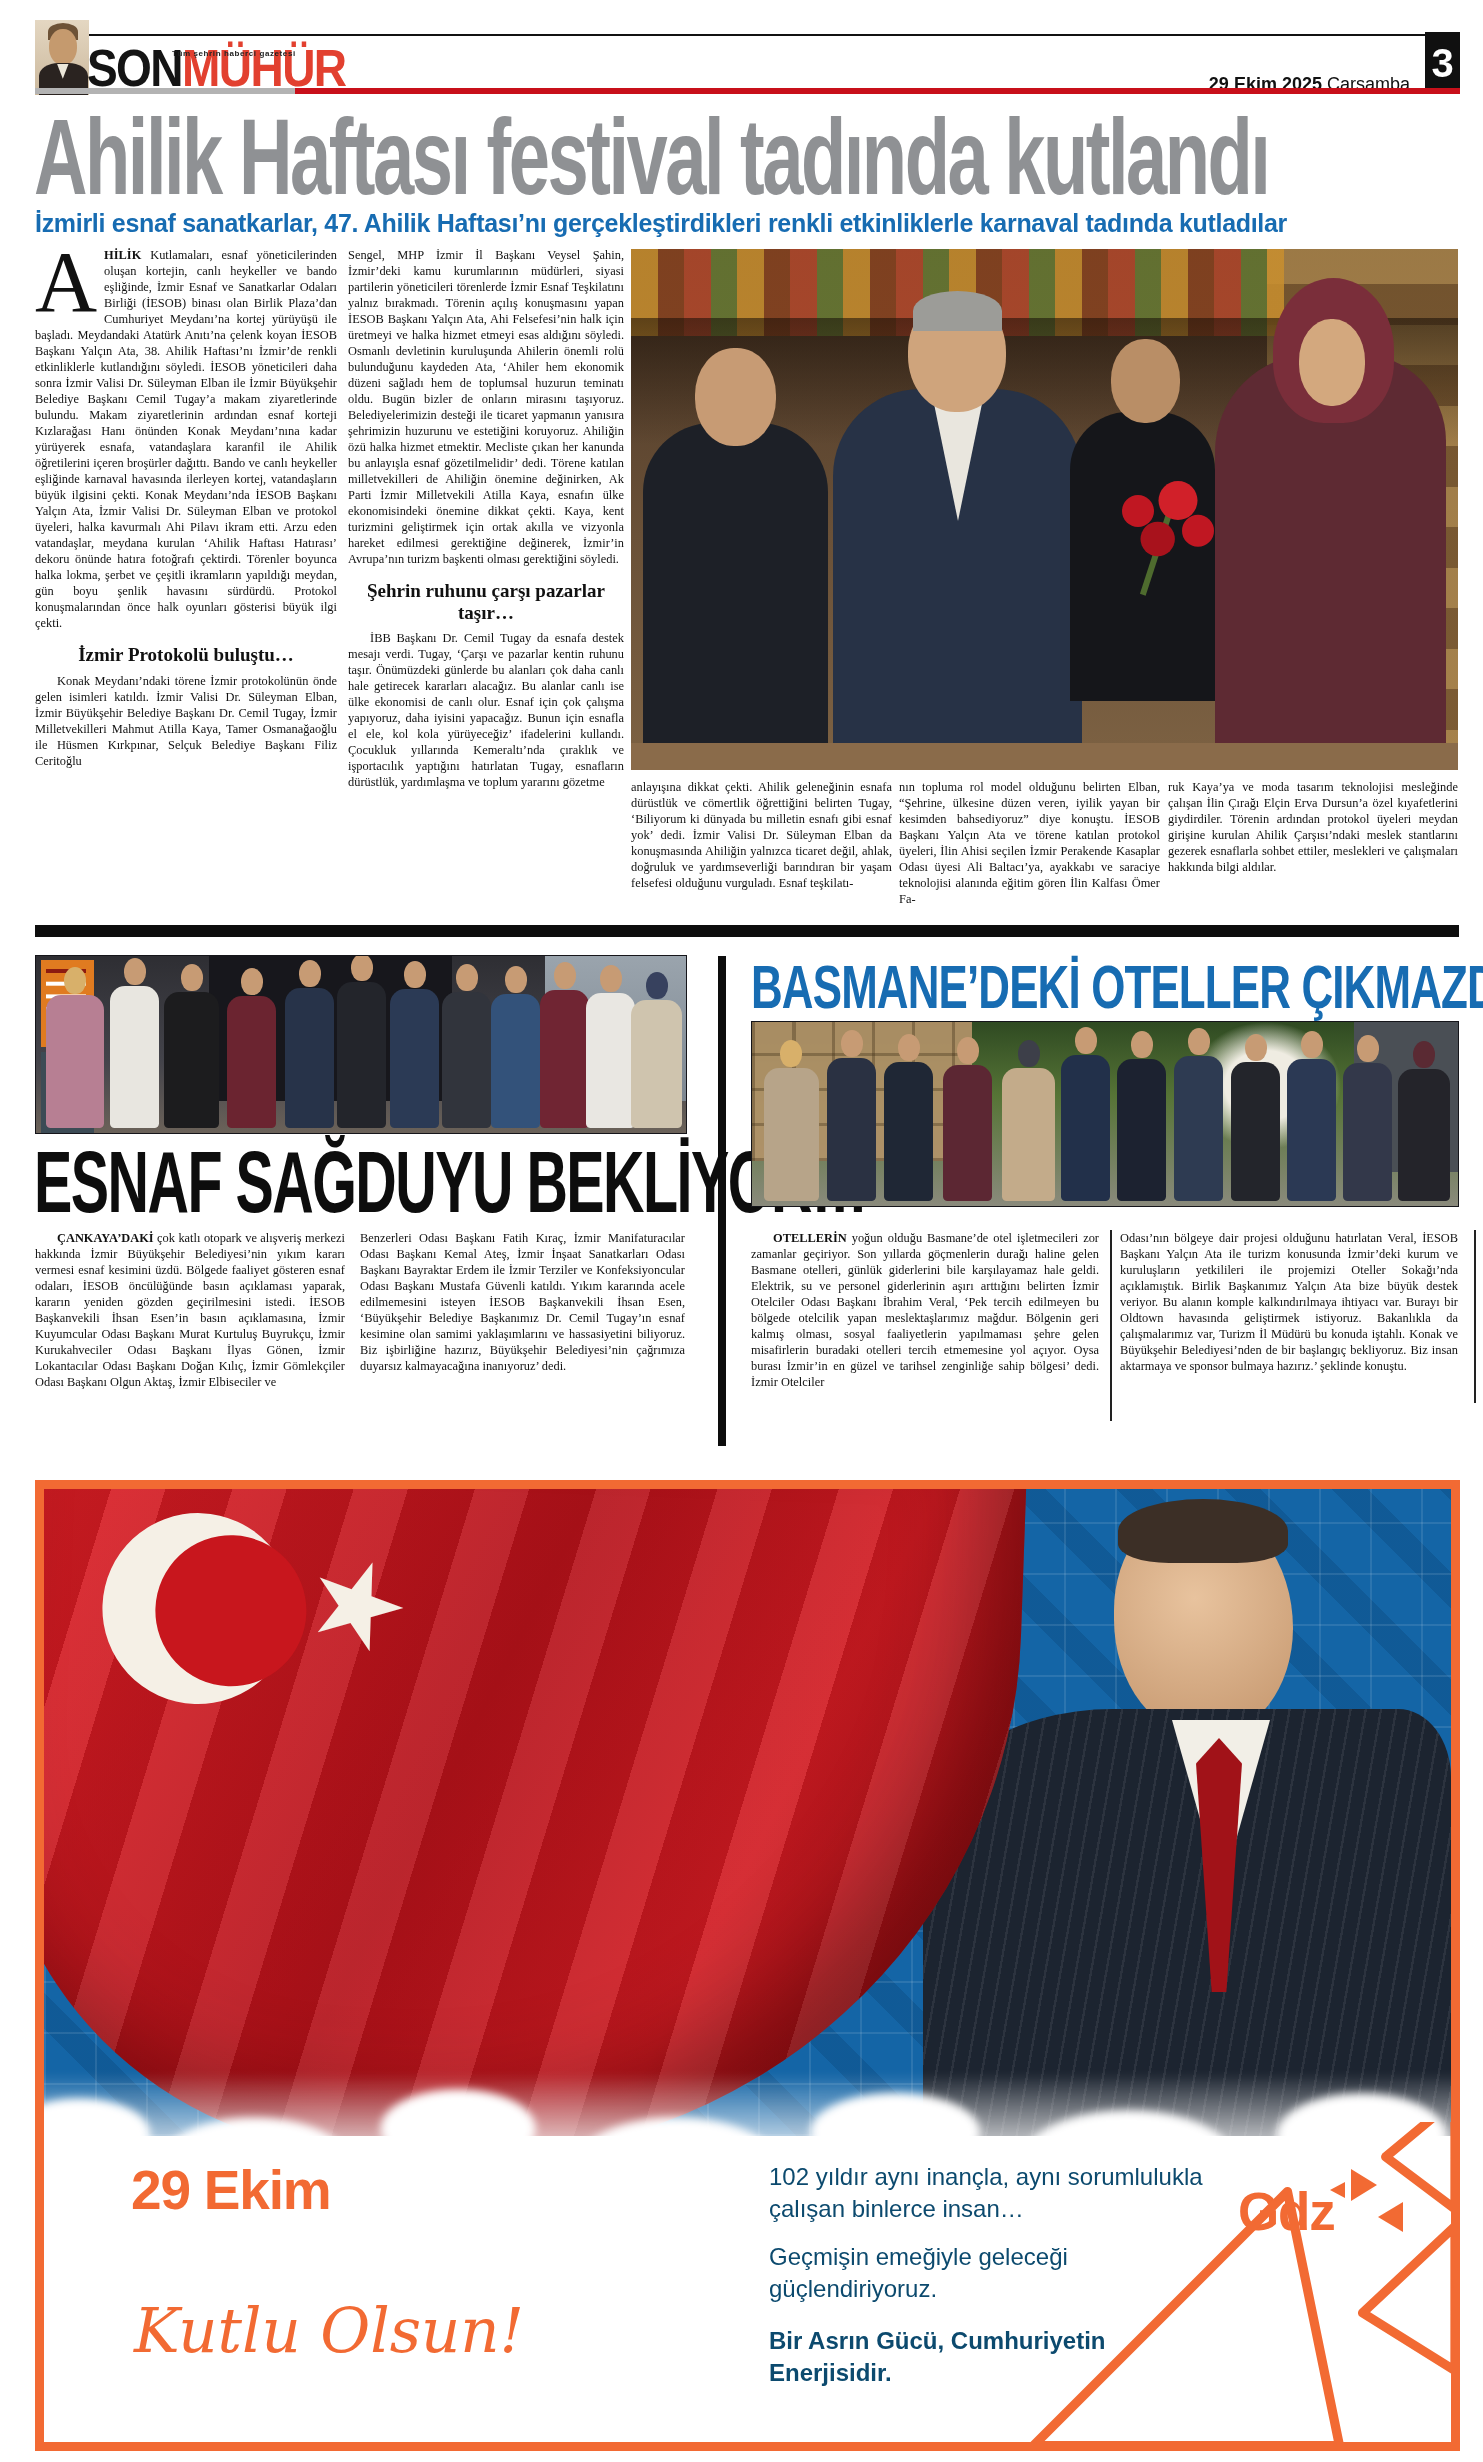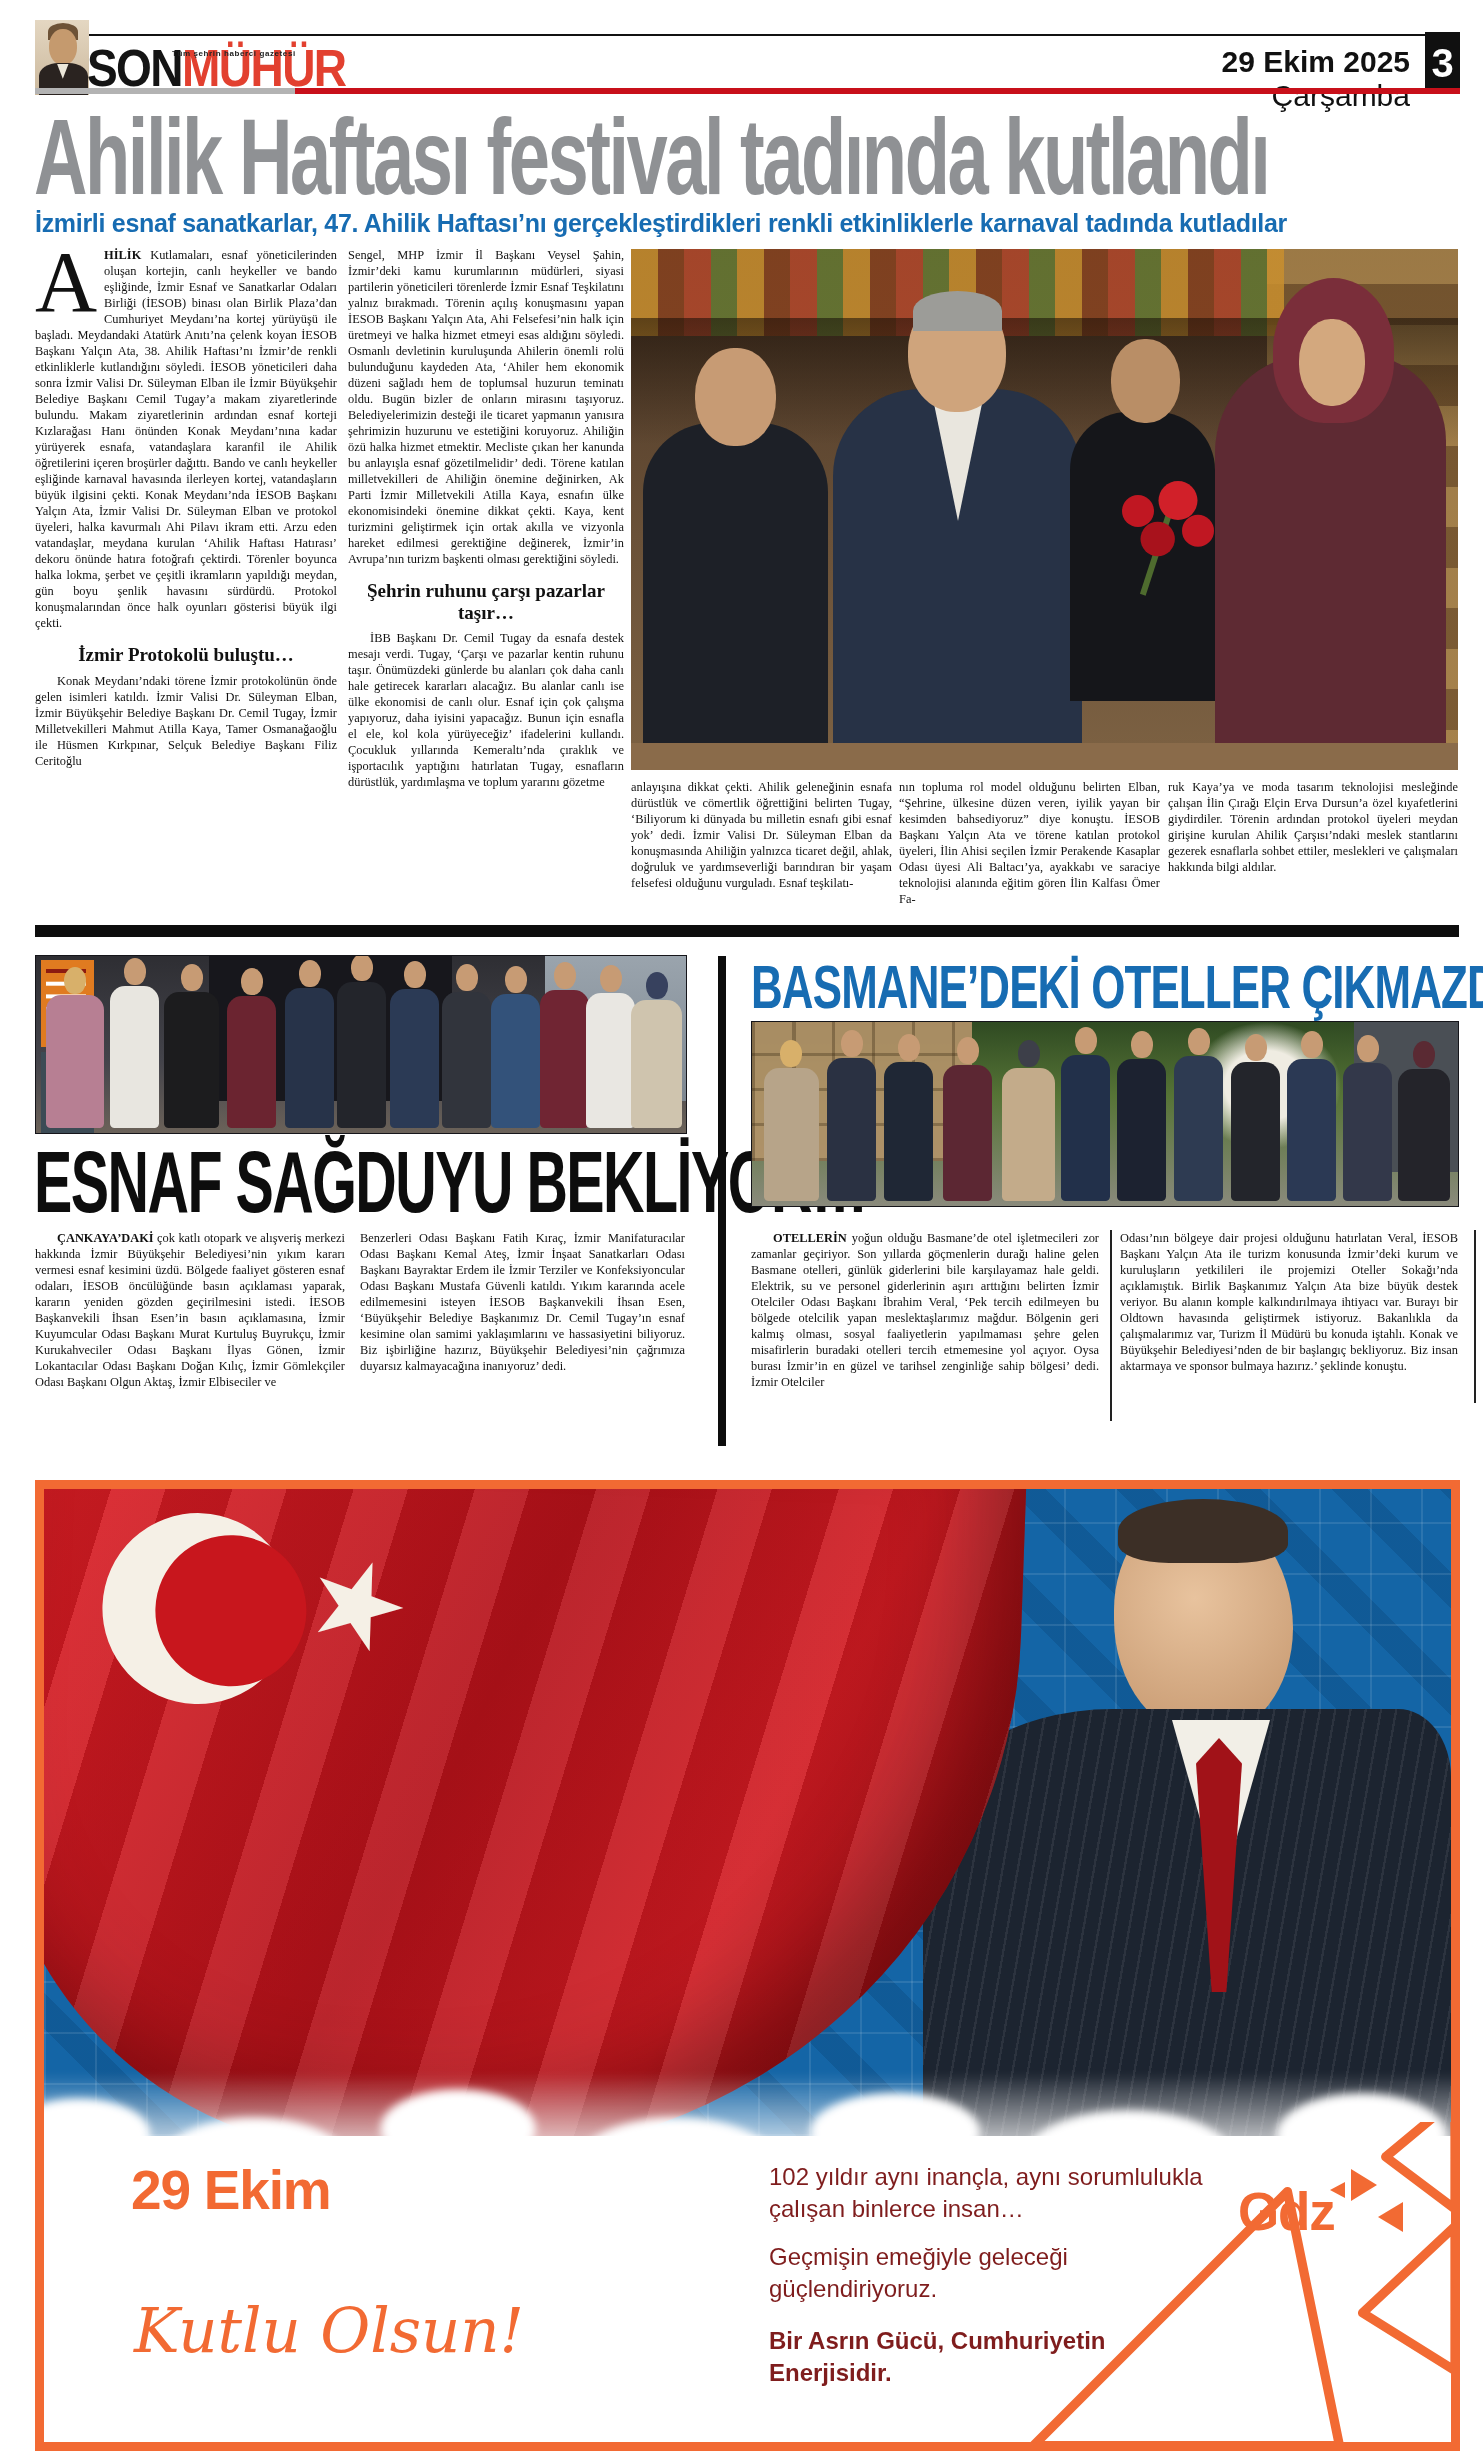--- a/index.html
+++ b/index.html
@@ -34,21 +34,21 @@
   <div class="abs" style="left:22px;top:44px;width:11.6px;height:15px;background:#ece7da;clip-path:polygon(50% 100%,0 0,100% 0)"></div>
 </div>
 
 <div class="abs sans" style="left:87px;top:39px;letter-spacing:-1.7px">
   <span class="cond" style="font-size:49px;transform:scale(.94,1.04)">
     <span style="color:#141414">SON</span><span style="color:#e2402f">MÜHÜR</span>
   </span>
 </div>
 <div class="abs sans" style="left:172px;top:49px;font-size:8px;font-weight:bold;color:#222;filter:blur(0.4px);letter-spacing:0.6px">Tüm şehrin haberci gazetesi</div>
 
-<div class="abs sans" style="left:1075px;top:45px;width:335px;text-align:right;font-size:30px">
+<div class="abs sans" style="left:1075px;top:74px;width:335px;text-align:right;font-size:18px">
   <b>29 Ekim 2025</b>
   <span style="font-weight:normal">Çarşamba</span>
 </div>
 
 <div class="abs" style="left:1425px;top:32px;width:35px;height:62px;background:#101010;display:flex;align-items:center;justify-content:center">
   <span class="sans" style="color:#fff;font-weight:bold;font-size:40px">3</span>
 </div>
 
 <div class="bar abs" style="left:35px;top:88px;width:260px;height:6.4px;background:#b3b3b3"></div>
 <div class="bar abs" style="left:295px;top:88px;width:1165px;height:6.4px;background:#c8101a"></div>
@@ -279,21 +279,21 @@
                          radial-gradient(139px 64px at 60% 64%,#fff 60%,rgba(255,255,255,0) 62%),
                          radial-gradient(173px 81px at 76% 80%,#fff 60%,rgba(255,255,255,0) 62%),
                          radial-gradient(139px 69px at 92% 66%,#fff 60%,rgba(255,255,255,0) 62%),
                          linear-gradient(rgba(255,255,255,0) 30%,#fff 85%)"></div>
 
   <div class="abs" style="left:0;top:647px;width:1407px;height:305px;background:#fff"></div>
 
   <div class="abs sans" style="left:87px;top:669px;font-weight:bold;font-size:55px;color:#f26a33;letter-spacing:-1.2px">29 Ekim</div>
   <div class="abs" style="left:90px;top:806px;font-family:'DejaVu Serif',serif;font-style:italic;font-size:61px;color:#f26a33">Kutlu Olsun!</div>
 
-  <div class="abs sans" style="left:725px;top:672px;width:462px;font-size:24px;line-height:32px;color:#7f1d1d">
+  <div class="abs sans" style="left:725px;top:672px;width:462px;font-size:24px;line-height:32px;color:#0c4a6e">
     <div style="margin-bottom:16px">102 yıldır aynı inançla, aynı sorumlulukla çalışan binlerce insan…</div>
     <div style="margin-bottom:19.7px">Geçmişin emeğiyle geleceği güçlendiriyoruz.</div>
     <div style="font-weight:bold">Bir Asrın Gücü,  Cumhuriyetin Enerjisidir.</div>
   </div>
 
   <div class="abs" style="left:1194px;top:683px;width:191px;height:81px">
     <span class="sans" style="position:absolute;left:0;top:9.2px;font-weight:bold;font-size:53px;color:#f26a33;letter-spacing:-1.2px">Gdz</span>
     <span class="tri" style="left:113px;top:-3.5px;border-left:26.6px solid #f26a33;border-top:16px solid transparent;border-bottom:16px solid transparent"></span>
     <span class="tri" style="left:119px;top:30px;border-right:25.4px solid #f26a33;border-top:15px solid transparent;border-bottom:15px solid transparent;transform:translateX(21px)"></span>
     <span class="tri" style="left:92px;top:10.4px;border-right:15px solid #f26a33;border-top:8.7px solid transparent;border-bottom:8.7px solid transparent"></span>

